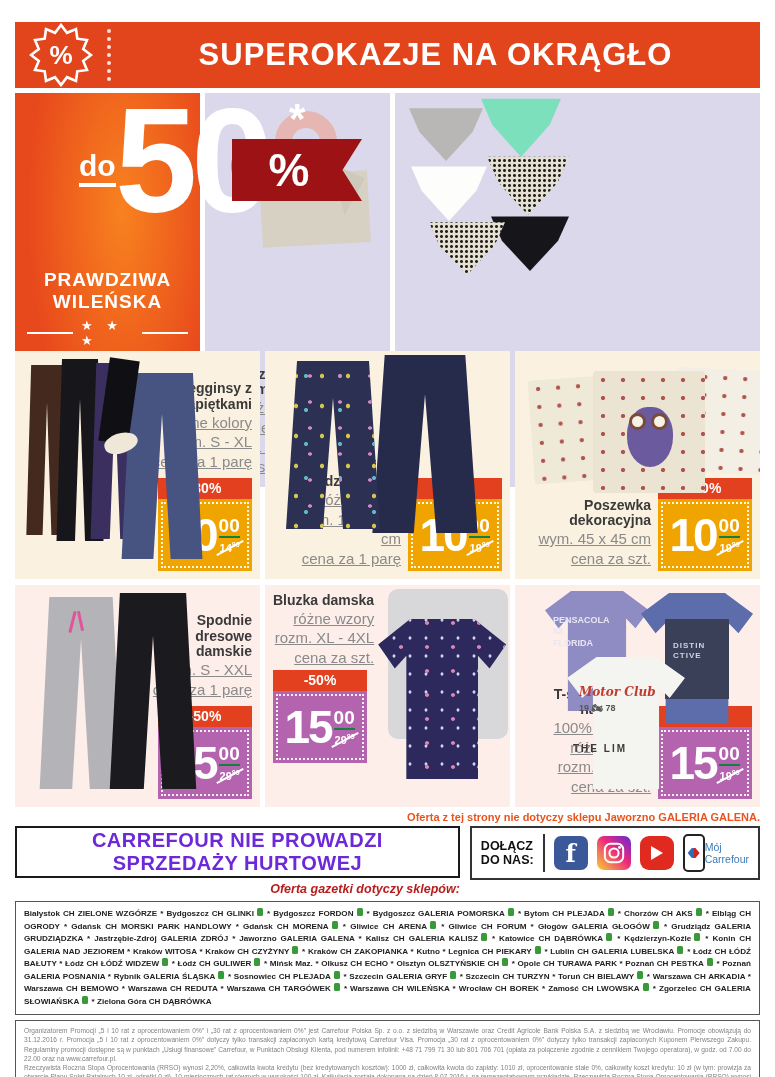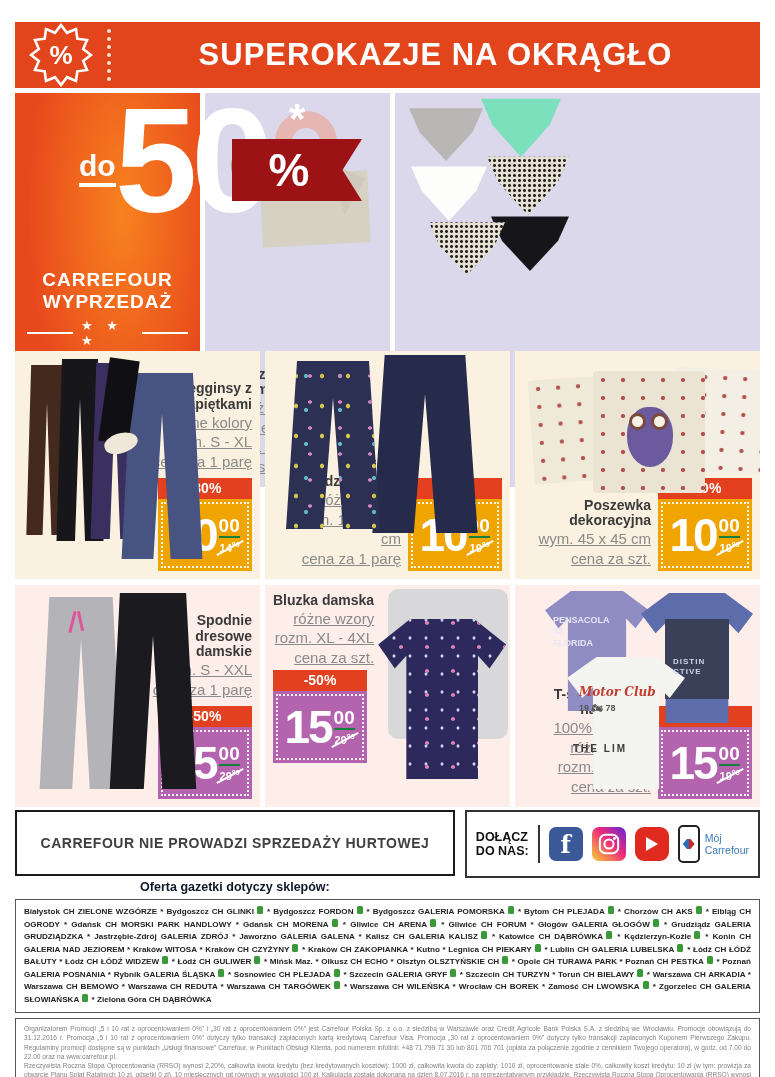--- a/index.html
+++ b/index.html
@@ -119,40 +119,40 @@
   .s7 .bl { left:4px; top:26px; width:128px; height:160px; background:#2d295c;
             background-image:radial-gradient(#d583b2 1.6px, transparent 2.4px), radial-gradient(#cfd4ea 1.1px, transparent 1.8px);
             background-size:26px 24px, 16px 18px; background-position:10px 40px, 40px 10px; }
 
   .s8 .t1 { left:22px; top:-2px; width:104px; height:120px; background:#8f8cc4; }
   .s8 .t2 { left:118px; top:0;  width:112px; height:130px; background:#5d6caa; }
   .s8 .t2in { position:absolute; left:142px; top:26px; width:64px; height:80px; background:#394058; }
   .s8 .t3 { left:44px; top:64px; width:118px; height:132px; background:#f4f4f0; outline:1px solid #e4e4de; }
   .print { position:absolute; text-align:left; line-height:1.25; font-weight:bold; }
   .pr1 { left:30px; top:22px; width:88px; font-size:9px; color:#e8e6f4; white-space:pre-line; }
-  .pr2 { left:150px; top:64px; width:48px; font-size:8px; color:#cdd3e8; letter-spacing:1px; white-space:pre-line; }
+  .pr2 { left:150px; top:48px; width:48px; font-size:8px; color:#cdd3e8; letter-spacing:1px; white-space:pre-line; }
   .pr3 { left:56px; top:92px; width:96px; font-size:12px; color:#c23b2e; font-style:italic; font-family:"DejaVu Serif", serif; }
   .pr4 { left:56px; top:110px; width:96px; font-size:9px; color:#555; }
   .pr5 { left:50px; top:150px; width:70px; font-size:10px; color:#3a3a3a; letter-spacing:2px; }
 
   
   .notice { text-align:right; color:#e8541e; font-size:11px; font-weight:bold; margin-top:4px; }
   .bannerrow { display:flex; gap:10px; margin-top:3px; align-items:flex-start; }
   .banner-left { flex:1; }
-  .wbanner { border:2.5px solid #1a1a1a; padding:23px 12px; font-size:14px; font-weight:bold; color:#404040; text-align:center; letter-spacing:.5px; }
-  .stores-head { text-align:center; font-size:12.5px; font-weight:bold; color:#0f172a; margin-top:4px; }
-  .joinbox { border:2px solid #333; padding:5px 9px; display:flex; align-items:center; gap:9px; height:68px; }
+  .wbanner { border:2.5px solid #1a1a1a; padding:1px 12px; font-size:20px; font-weight:bold; color:#6d28d9; text-align:center; letter-spacing:.5px; }
+  .stores-head { text-align:right; font-size:12.5px; font-weight:bold; color:#b91c1c; margin-top:4px;font-style:italic; }
+  .joinbox { border:2px solid #333; padding:5px 9px; display:flex; align-items:center; gap:9px; height:54px; }
   .join-label { font-size:12.5px; font-weight:bold; color:#111; line-height:1.15; white-space:pre-line; }
   .join-div { width:2px; height:38px; background:#333; }
   .sicon { width:34px; height:34px; border-radius:7px; display:flex; align-items:center; justify-content:center; }
   .fb { background:#3b5998; color:#fff; font-size:24px; font-weight:bold; font-family:"DejaVu Serif", serif; }
   .ig { background:linear-gradient(45deg,#f9ce34,#ee2a7b 55%,#6228d7); }
   .yt { background:#e02a20; border-radius:9px; }
   .yt .tri { width:0; height:0; border-left:12px solid #fff; border-top:7px solid transparent; border-bottom:7px solid transparent; }
-  .appunit { display:flex; align-items:center; gap:5px; }
+  .appunit { display:flex; align-items:center; }
   .phoneic { width:22px; height:38px; border:2.5px solid #222; border-radius:5px; background:#fff; display:flex; align-items:center; justify-content:center; }
   .clogo { width:12px; height:10px; background:linear-gradient(90deg,#2a6fb5 50%,#c22 50%); clip-path:polygon(0 50%,35% 0,65% 0,100% 50%,65% 100%,35% 100%); }
   .applabel { font-size:10.5px; color:#3a7ab8; line-height:1.15; white-space:pre-line; }
 
   
   .storesbox { border:1.5px solid #555; padding:6px 8px; margin-top:5px; font-size:8.1px; font-weight:bold; color:#222; line-height:1.55; text-align:justify; }
   .eco { display:inline-block; width:6px; height:8px; background:#3a9a3a; border-radius:1.5px; margin:0 1px 0 3px; vertical-align:baseline; }
   .legalbox { border:1.5px solid #555; padding:5px 8px; margin-top:5px; font-size:6.6px; color:#828282; line-height:1.4; text-align:justify; }
 </style>
 </head>
@@ -234,21 +234,21 @@
 
     <div class="promo">
       <div class="promo-top">
         <span class="promo-do">do</span>
         <span class="promo-50">50</span>
         <div class="ribbon">
             <span>%</span>
           </div>
         <span class="promo-ast">*</span>
       </div>
-      <div class="promo-l1">CARREFOUR WYPRZEDAŻ</div>
+      <div class="promo-l1">PRAWDZIWA WILEŃSKA</div>
       <div class="stars">
         <span class="hr"></span>
           <span class="st">★ ★ ★</span>
           <span class="hr"></span>
       </div>
       <div class="promo-l2">KUPUJĘ TO!</div>
       <div class="promo-disc">*Oferta dotyczy produktów objętych wyprzedażą i jest ważna do wyczerpania zapasów.</div>
     </div>
   </div>
 
@@ -432,20 +432,21 @@
               <span class="pcents">00</span>
               <span class="pold"><span>19</span><sup>99</sup></span>
             </span>
           </div>
             </div>
         </div>
       </div>
     </div>
   </div>
 
+  <div class="notice">Oferta z tej strony nie dotyczy sklepu Jaworzno GALERIA GALENA.</div>
 
   <div class="bannerrow">
     <div class="banner-left">
       <div class="wbanner">CARREFOUR NIE PROWADZI SPRZEDAŻY HURTOWEJ</div>
       <div class="stores-head">Oferta gazetki dotyczy sklepów:</div>
     </div>
     <div class="joinbox">
       <div class="join-label">DOŁĄCZ
 DO NAS:</div>
       <div class="join-div"></div>

